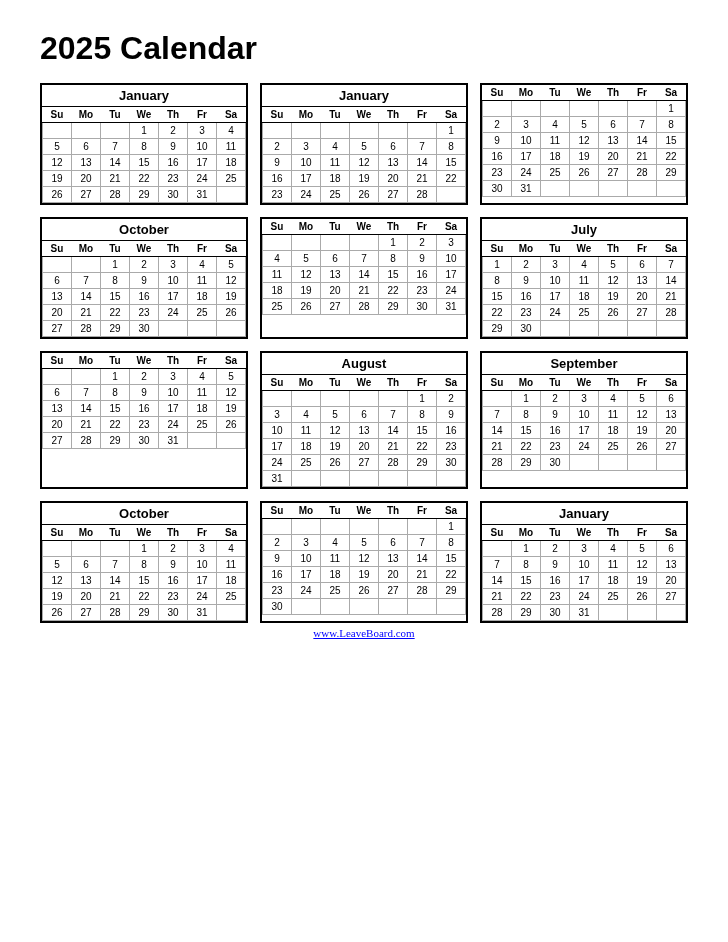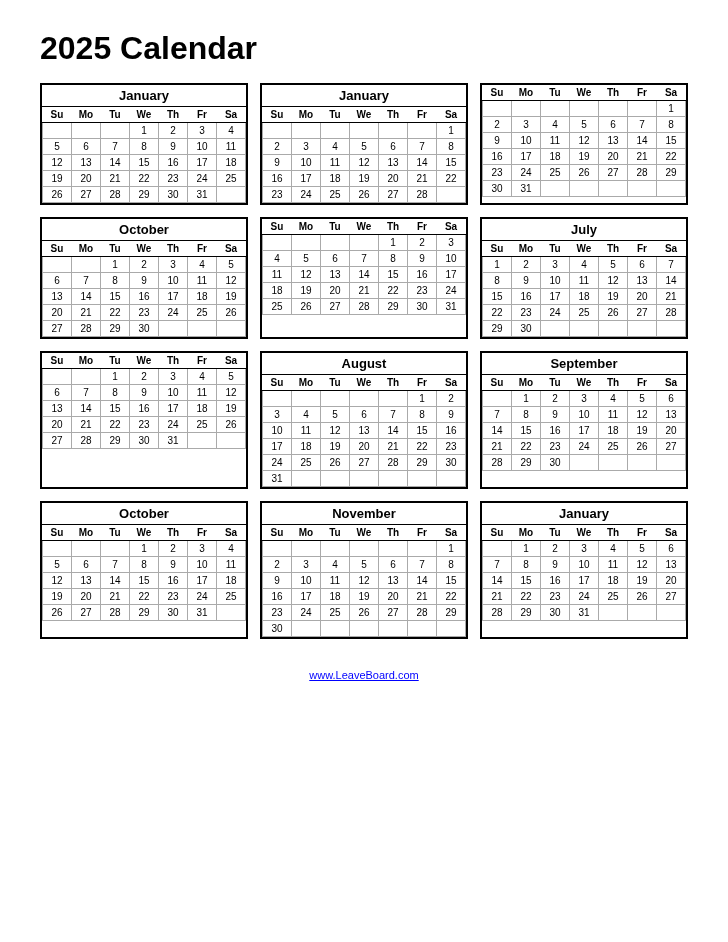--- a/index.html
+++ b/index.html
@@ -49,24 +49,25 @@
       text-align: center;
       padding: 2px 1px;
       border: 0.5px solid #aaa;
       height: 16px;
     }
     .month-block table td:empty {
       background: #fff;
     }
     .footer {
       text-align: center;
-      margin-top: 30px;
+      margin-top: 4px;
       font-size: 11px;
       color: #00f;
       text-decoration: underline;
+      font-family: Liberation Serif, serif;
     }
   </style>
 </head>
 <body>
 
 <h1>2025 Calendar</h1>
 
 <div class="calendar-grid" id="calendar-container">
 <div class="month-block">
       <div class="month-title">January</div>
@@ -707,21 +708,20 @@
             <td>28</td>
             <td>29</td>
             <td>30</td>
             <td>31</td>
             <td></td>
           </tr>
         </tbody>
       </table>
     </div>
     <div class="month-block">
-      <div class="month-title">November</div>
       <table>
         <thead>
           <tr>
             <th>Su</th>
             <th>Mo</th>
             <th>Tu</th>
             <th>We</th>
             <th>Th</th>
             <th>Fr</th>
             <th>Sa</th>

